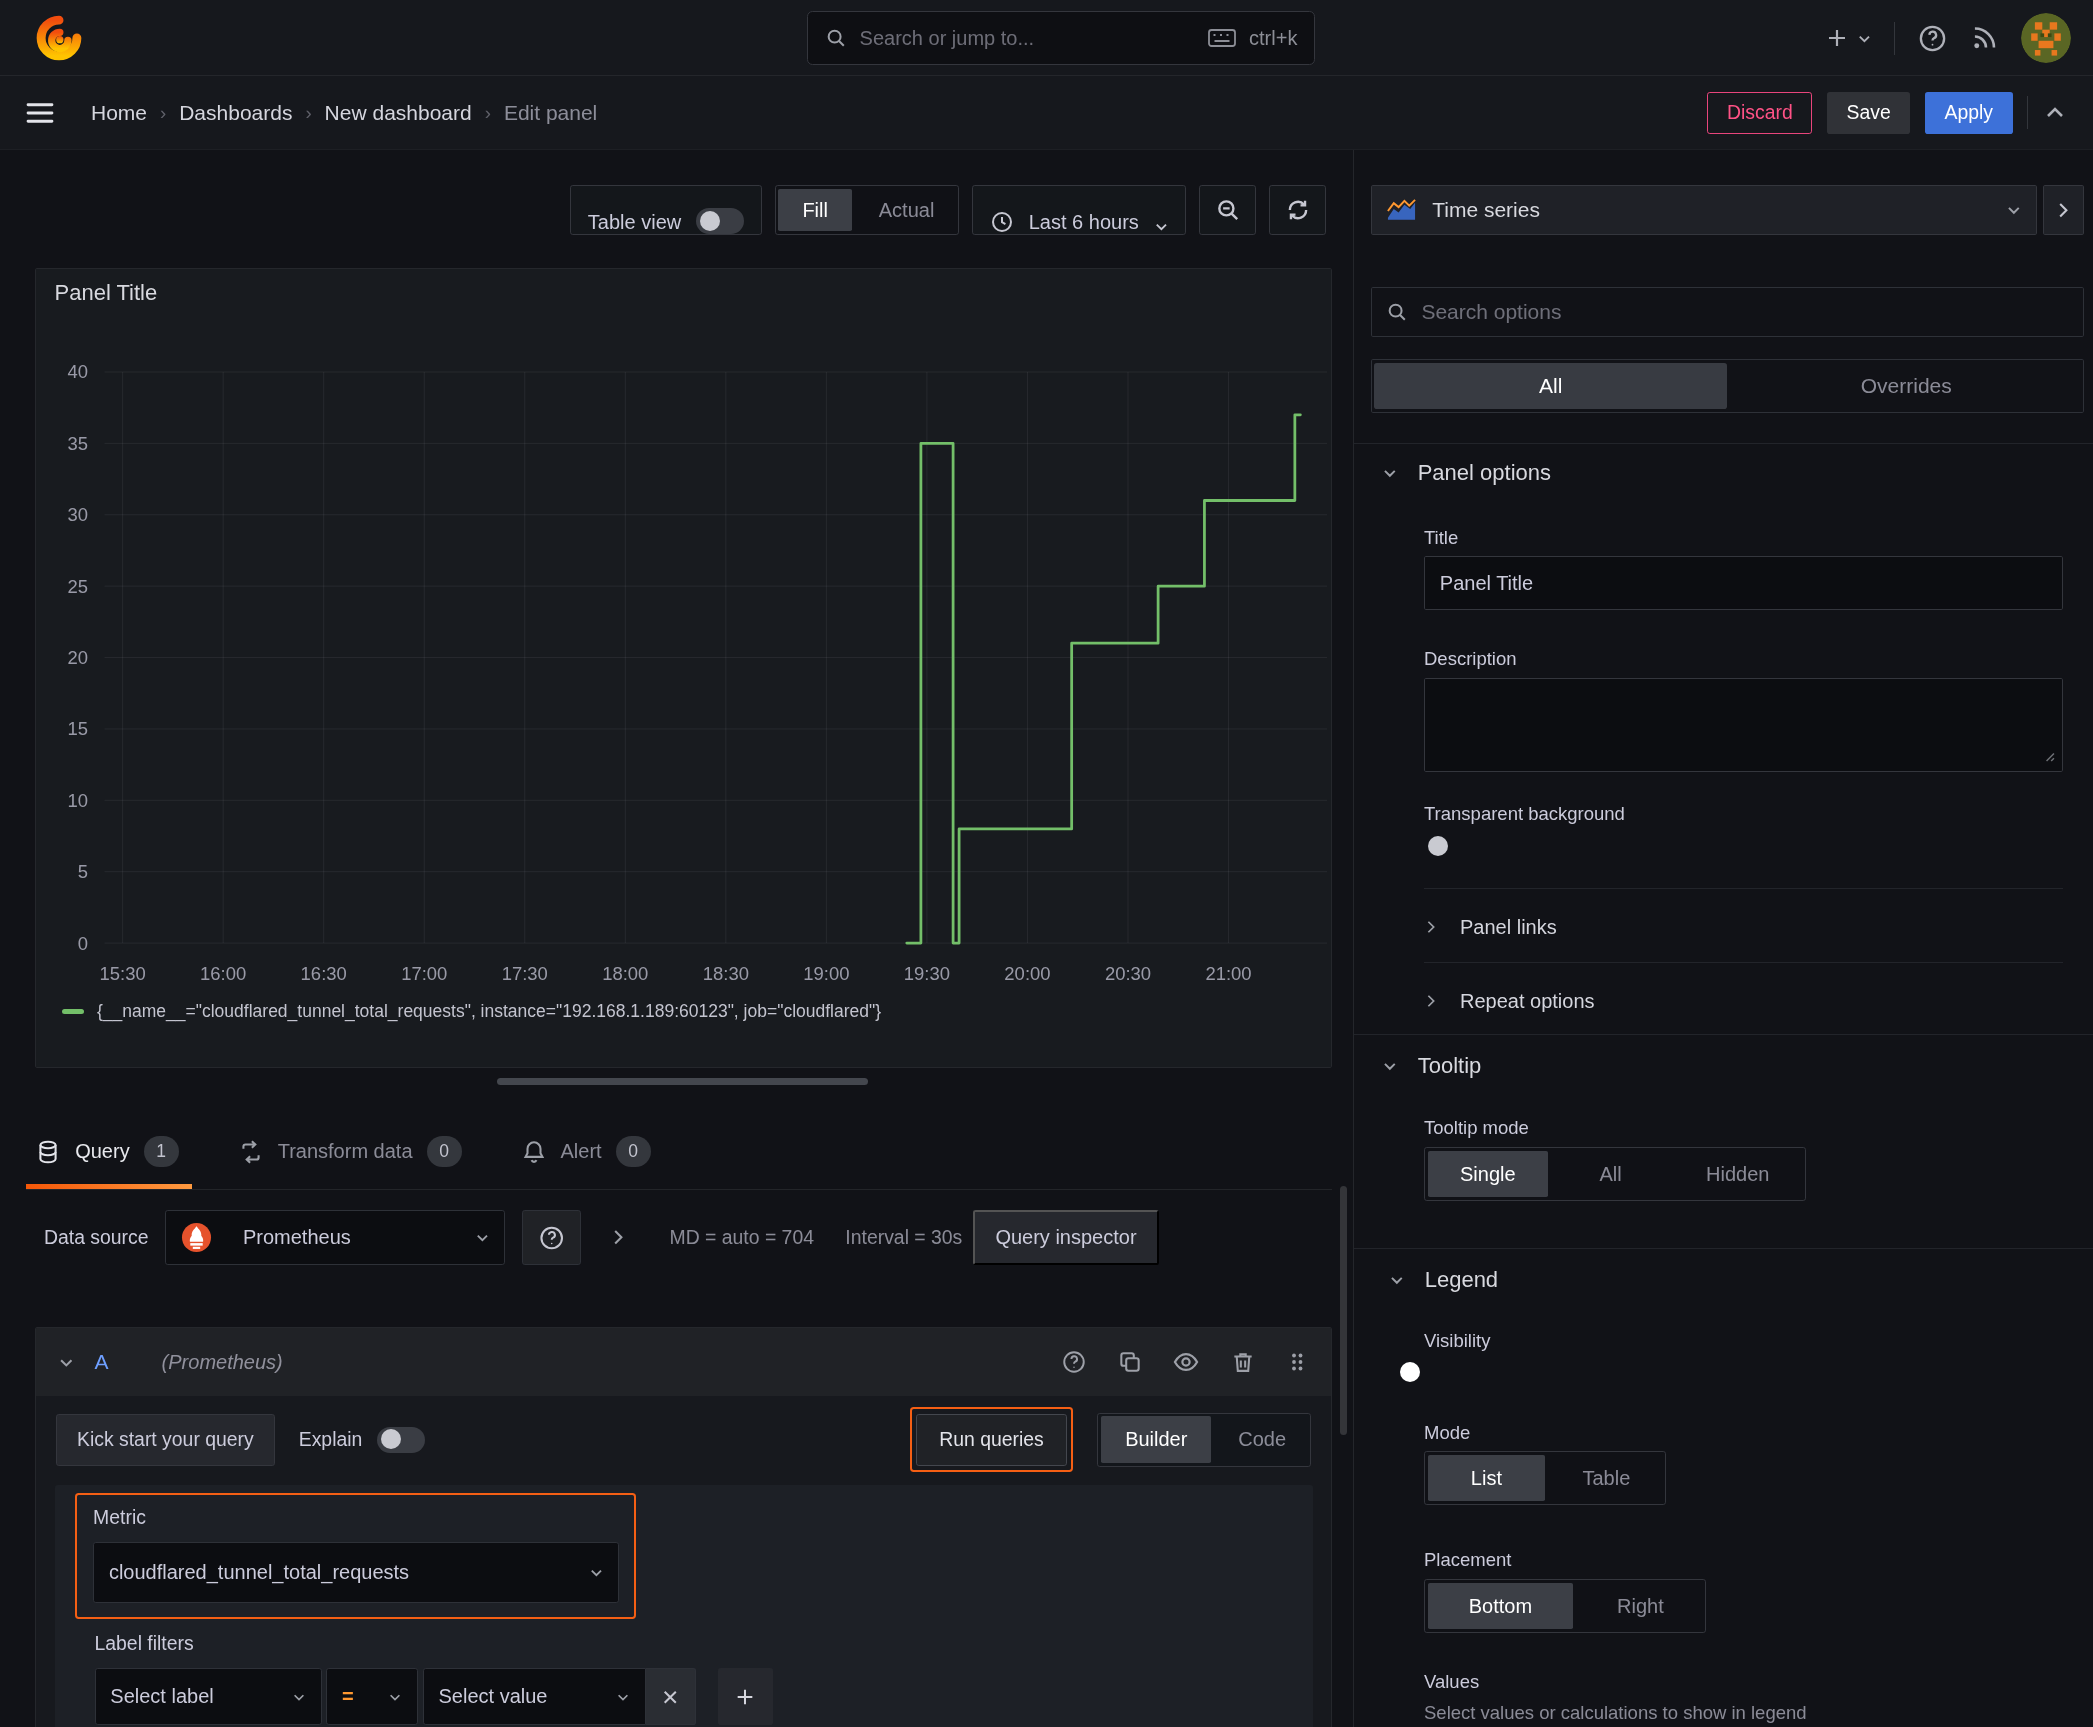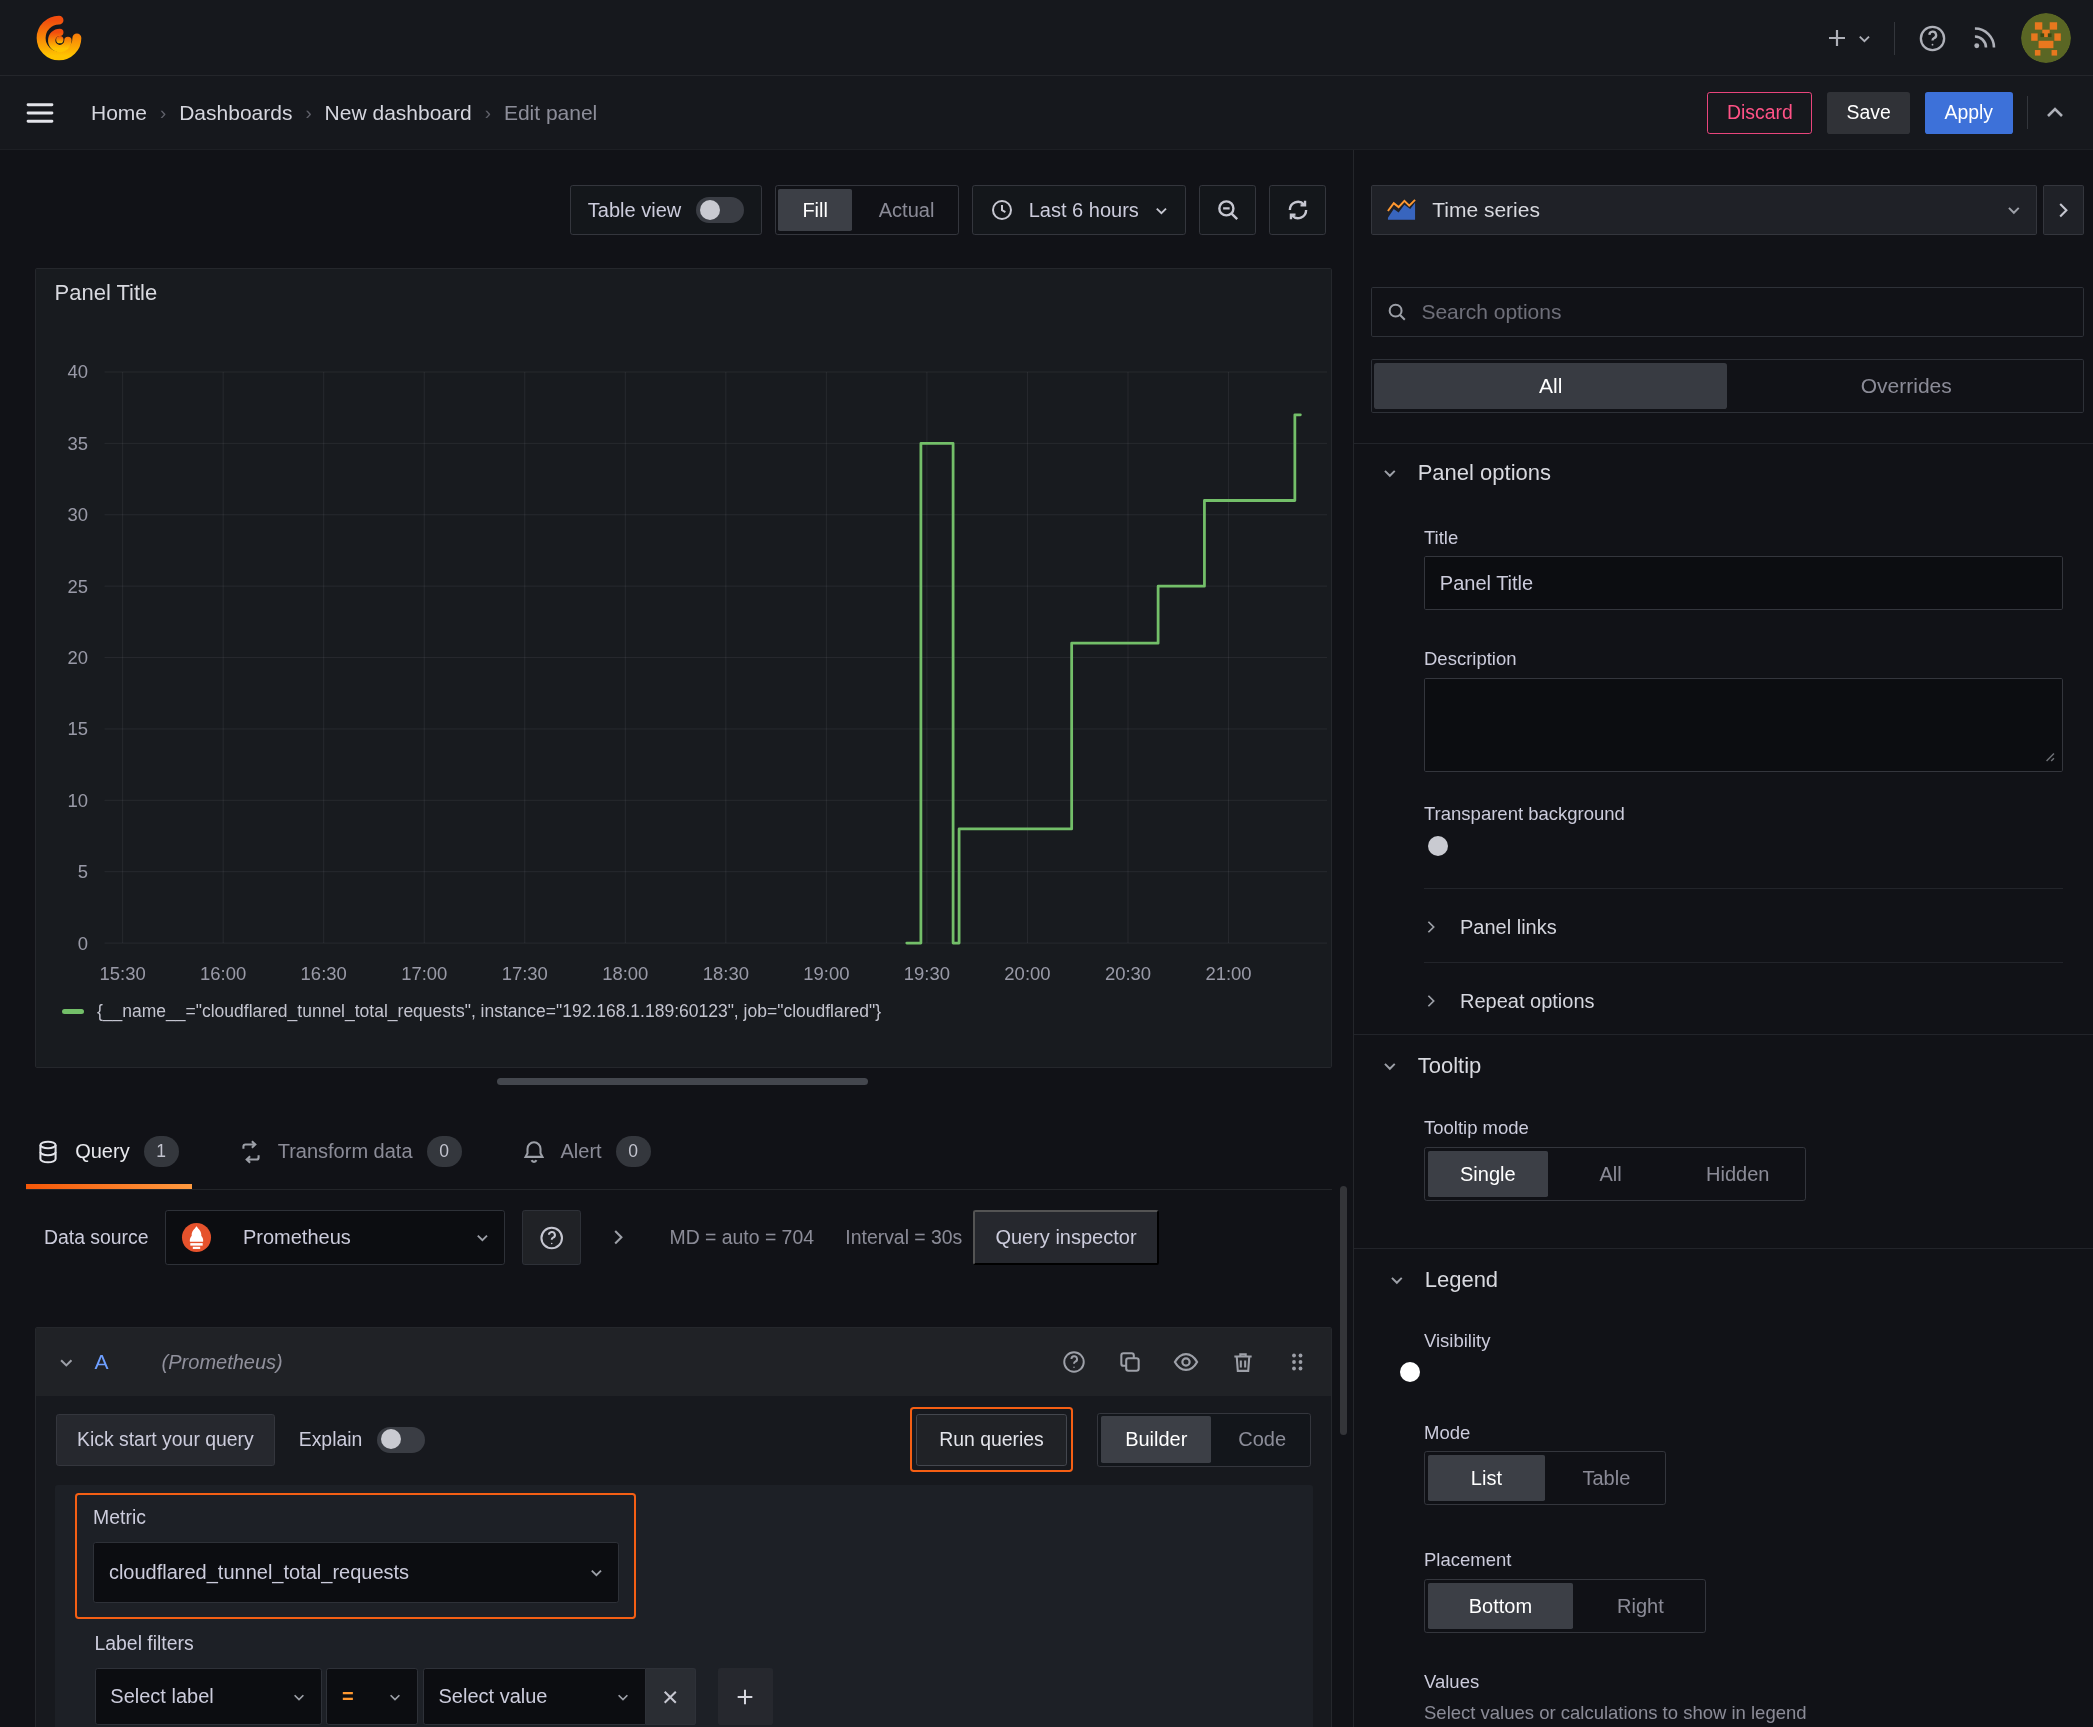--- a/index.html
+++ b/index.html
@@ -31,21 +31,21 @@
   .crumb.current{color:var(--text-dim);}
   .crumbsep{color:rgba(204,204,220,.4);font-size:18.5px;padding:0 13px;}
   .btn{border-radius:2.8px;font-size:19.4px;height:42px;display:inline-flex;align-items:center;padding:0 18.5px;border:0.9px solid transparent;cursor:pointer;}
   .btn-discard{border-color:#e8457c;color:var(--pink);background:transparent;}
   .btn-save{background:#303237;color:#fff;}
   .btn-apply{background:var(--blue);color:#fff;}
 
   
   #leftcol{left:0;top:150px;width:1353px;height:1578px;}
   #viewbar{top:35px;right:27px;display:flex;gap:13px;height:50px;}
-  .toolbox{height:50px;border:0.9px solid var(--border2);border-radius:2.8px;background:rgba(24,27,31,.5);display:flex;align-items:center;padding:0 16.6px;gap:14.8px;font-size:20px;color:var(--text);}
+  .toolbox{height:50px;border:0.9px solid var(--border2);border-radius:2.8px;background:rgba(24,27,31,.5);display:flex;align-items:flex-end;padding:0 16.6px;gap:14.8px;font-size:20px;color:var(--text);}
   .iconbtn{width:57px;justify-content:center;padding:0;display:flex;align-items:center;color:#c6c7d1;}
   .toggle{width:48px;height:26px;border-radius:14px;background:var(--chip);position:relative;flex:none;}
   .toggle .knob{position:absolute;left:3.7px;top:2.8px;width:20px;height:20px;border-radius:50%;background:#c9cad1;}
   .toggle.on{background:var(--blue);}
   .toggle.on .knob{left:auto;right:3.7px;background:#fff;}
   .seg{display:flex;border:0.9px solid var(--border2);border-radius:2.8px;background:rgba(16,17,22,.4);height:50px;align-items:stretch;}
   .seg .opt{display:flex;align-items:center;justify-content:center;padding:0 24px;color:var(--text-dim);font-size:20px;}
   .seg .opt.sel{background:#3c3f46;color:#fff;border-radius:1.8px;margin:2.8px;}
 
   
@@ -127,20 +127,36 @@
           <stop offset="0" stop-color="#ffc400"></stop>
               <stop offset="1" stop-color="#f24d0e"></stop>
             </linearGradient>
           </defs>
         <path d="M32 10 A 22 22 0 1 0 54 32" fill="none" stroke="url(#glg)" stroke-width="11" stroke-linecap="round"></path>
         <path d="M33 25 A 10 10 0 1 0 43 35" fill="none" stroke="url(#glg)" stroke-width="9" stroke-linecap="round"></path>
         <circle cx="33" cy="34" r="4.5" fill="url(#glg)"></circle>
       </svg>
     </span>
 
+    <div id="searchbox" class="abs">
+      <span class="ico">
+        <svg width="22" height="22" viewBox="0 0 24 24" fill="none" stroke="#9da0a8" stroke-width="2.2">
+          <circle cx="10.5" cy="10.5" r="6.5"></circle>
+            <path d="M15.3 15.3 L20.5 20.5"></path>
+        </svg>
+      </span>
+      <span style="flex:1;">Search or jump to...</span>
+      <span class="ico">
+        <svg width="28" height="20" viewBox="0 0 28 20" fill="none" stroke="#8c8e96" stroke-width="1.8">
+          <rect x="1" y="2" width="26" height="16" rx="2.5"></rect>
+          <path d="M5.5 7 h2 M12 7 h2 M18.5 7 h2 M6.5 13 h15"></path>
+        </svg>
+      </span>
+      <span style="color:#8c8e96;">ctrl+k</span>
+    </div>
 
     <div id="topright" class="abs">
       <span class="flex" style="gap:7.4px;">
         <span class="ico">
           <svg width="24" height="24" viewBox="0 0 24 24" fill="none" stroke="currentColor" stroke-width="2.2">
               <path d="M12 4 v16 M4 12 h16"></path>
             </svg>
         </span>
         <span class="ico">
           <svg width="14.8" height="14.8" viewBox="0 0 16 16" fill="none" stroke="currentColor" stroke-width="2">

